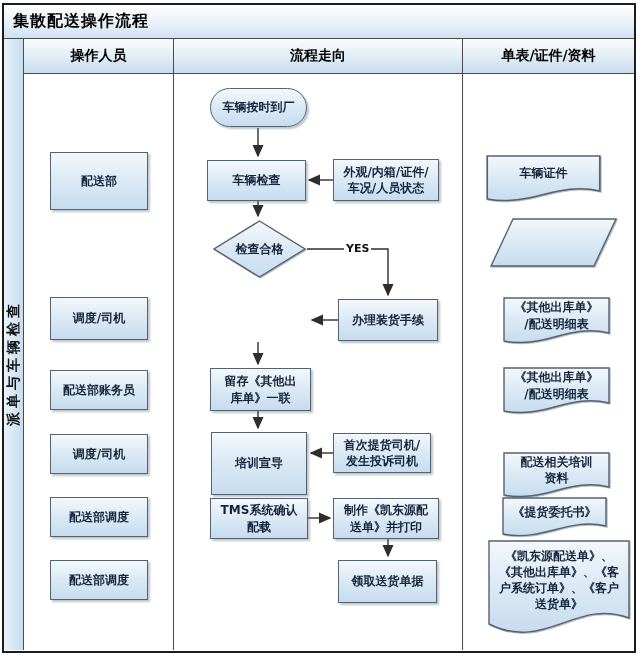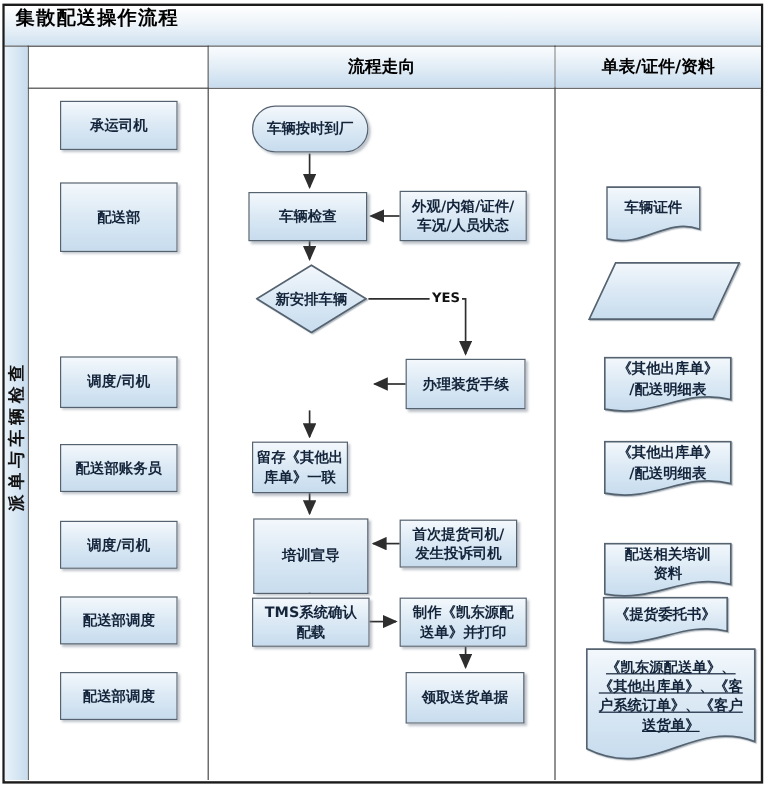--- a/index.html
+++ b/index.html
@@ -2,42 +2,42 @@
 <html><head>
 <meta charset="utf-8">
 <style>
   html,body{margin:0;padding:0;background:#fff;}
   .page{position:relative;width:638px;height:658px;background:#fff;
         font-family:"DejaVu Sans",sans-serif;overflow:hidden;}
   .frame{position:absolute;left:2px;top:3px;width:634px;height:650px;
          border:2px solid #1c1c1c;box-sizing:border-box;}
   .titlebar{position:absolute;left:4px;top:5px;width:630px;height:33px;
          background:linear-gradient(to bottom,#ffffff 0%,#e9f1f8 55%,#cfe1f0 100%);
-         display:flex;align-items:flex-start;}
+         display:flex;align-items:center;}
   .titlebar .t{font-size:16px;font-weight:bold;color:#000;padding-left:9px;letter-spacing:1px;}
   .gline{position:absolute;background:#4a4a4a;}
   .band{position:absolute;left:4px;top:39px;width:19px;height:611px;
         background:linear-gradient(to right,#e9f2f9,#c7dcee);}
   .band span{position:absolute;left:50%;top:53%;transform:translate(-50%,-50%) rotate(-90deg);
         white-space:nowrap;font-size:14px;font-weight:bold;color:#111;letter-spacing:4px;}
   .hdr{position:absolute;top:39px;height:34px;
         background:linear-gradient(to bottom,#fafcfe 0%,#e2edf6 50%,#c8dcee 100%);
         display:flex;align-items:center;justify-content:center;
         font-size:14px;font-weight:bold;color:#000;}
   .box{position:absolute;box-sizing:border-box;border:1.4px solid #55626f;
         background:linear-gradient(to bottom,#f3f8fc 0%,#ddeaf5 45%,#c7dcee 100%);
         display:flex;align-items:center;justify-content:center;
         box-shadow:2px 2px 2px rgba(110,125,140,.45);}
   .stadium{border-radius:20px;}
   .shape{position:absolute;display:flex;align-items:center;justify-content:center;}
   .shape svg{position:absolute;left:0;top:0;width:100%;height:100%;
         filter:drop-shadow(1.5px 1.5px 0.6px rgba(110,125,140,.5));}
   .shape .lbl{position:relative;z-index:1;}
   .doc .lbl{margin-bottom:11px;}
-  .doc-big .lbl{margin-bottom:18px;text-decoration:underline;}
+  .doc-big .lbl{margin-bottom:18px;}
   .lbl{font-size:12px;font-weight:bold;color:#14243a;text-align:center;
         white-space:pre-line;line-height:1.35;}
   .connectors{position:absolute;left:0;top:0;pointer-events:none;}
   .yes{position:absolute;background:#fff;font-size:11px;font-weight:bold;color:#111;
         padding:0 2px;line-height:13px;}
 </style>
 </head>
 <body>
 
 <div class="page">
@@ -61,20 +61,21 @@
   <div class="gline" style="left:4px;top:38px;width:630px;height:1px"></div>
   <div class="gline" style="left:23px;top:73px;width:611px;height:1px"></div>
   <div class="gline" style="left:23px;top:38px;width:1px;height:612px"></div>
   <div class="gline" style="left:173px;top:38px;width:1px;height:612px"></div>
   <div class="gline" style="left:462px;top:38px;width:1px;height:612px"></div>
 
   <div class="band">
     <span>派单与车辆检查</span>
   </div>
 
+  <div class="hdr" style="left:24px;width:149px">操作人员</div>
   <div class="hdr" style="left:174px;width:288px">流程走向</div>
   <div class="hdr" style="left:463px;width:171px">单表/证件/资料</div>
 
   <svg class="connectors" width="638" height="658">
     <defs>
       <marker id="ah" markerWidth="9" markerHeight="8" refX="8" refY="4" orient="auto">
         <path d="M0,0 L9,4 L0,8 Z" fill="#2e2e2e"></path>
       </marker>
     </defs>
     <g stroke="#2e2e2e" stroke-width="1.4" fill="none">
@@ -85,23 +86,20 @@
       <path d="M338,320 L312,320" marker-end="url(#ah)"></path>
       <path d="M258,342 L258,364" marker-end="url(#ah)"></path>
       <path d="M258,411 L258,428" marker-end="url(#ah)"></path>
       <path d="M333,453 L311,453" marker-end="url(#ah)"></path>
       <path d="M258,478 L258,494" marker-end="url(#ah)"></path>
       <path d="M308,518 L330,518" marker-end="url(#ah)"></path>
       <path d="M388,539 L388,556" marker-end="url(#ah)"></path>
     </g>
   </svg>
 
-  <div class="box" style="left:50px;top:84px;width:98px;height:41px">
-      <span class="lbl">承运司机</span>
-    </div>
   <div class="box" style="left:50px;top:152px;width:98px;height:58px">
       <span class="lbl">配送部</span>
     </div>
   <div class="box" style="left:50px;top:297px;width:98px;height:43px">
       <span class="lbl">调度/司机</span>
     </div>
   <div class="box" style="left:50px;top:370px;width:98px;height:40px">
       <span class="lbl">配送部账务员</span>
     </div>
   <div class="box" style="left:50px;top:434px;width:98px;height:40px">
@@ -122,28 +120,28 @@
     </div>
   <div class="box" style="left:333px;top:159px;width:106px;height:42px">
       <span class="lbl">外观/内箱/证件/
 车况/人员状态</span>
     </div>
 
   <div class="shape" style="left:213px;top:220px;width:93px;height:58px">
     <svg viewBox="0 0 93 58" preserveAspectRatio="none">
         <polygon points="46.5,1 92,29 46.5,57 1,29" fill="url(#shapegrad)" stroke="#55626f" stroke-width="1.4"></polygon>
       </svg>
-    <span class="lbl">新安排车辆</span>
-  </div>
-  <div class="yes" style="left:358px;top:242px">YES</div>
+    <span class="lbl">检查合格</span>
+  </div>
+  <div class="yes" style="left:344px;top:242px">YES</div>
 
   <div class="box" style="left:338px;top:299px;width:100px;height:42px">
       <span class="lbl">办理装货手续</span>
     </div>
-  <div class="box" style="left:210px;top:368px;width:80px;height:43px">
+  <div class="box" style="left:210px;top:368px;width:101px;height:43px">
       <span class="lbl">留存《其他出
 库单》一联</span>
     </div>
   <div class="box" style="left:211px;top:432px;width:96px;height:63px">
       <span class="lbl">培训宣导</span>
     </div>
   <div class="box" style="left:210px;top:498px;width:98px;height:41px">
       <span class="lbl">TMS系统确认
 配载</span>
     </div>
@@ -152,21 +150,21 @@
 发生投诉司机</span>
     </div>
   <div class="box" style="left:333px;top:498px;width:106px;height:41px">
       <span class="lbl">制作《凯东源配
 送单》并打印</span>
     </div>
   <div class="box" style="left:338px;top:560px;width:99px;height:43px">
       <span class="lbl">领取送货单据</span>
     </div>
 
-  <div class="shape doc" style="left:505px;top:155px;width:79px;height:48px">
+  <div class="shape doc" style="left:486px;top:155px;width:115px;height:48px">
     <svg viewBox="0 0 95 48" preserveAspectRatio="none">
         <path d="M1,1 H94 V36 C59,26 38,52 1,44 Z" fill="url(#shapegrad)" stroke="#55626f" stroke-width="1.4"></path>
       </svg>
     <span class="lbl">车辆证件</span>
   </div>
 
   <div class="shape" style="left:490px;top:218px;width:127px;height:49px">
     <svg viewBox="0 0 127 49" preserveAspectRatio="none">
         <polygon points="23,1 126,1 104,48 1,48" fill="url(#shapegrad)" stroke="#55626f" stroke-width="1.4"></polygon>
       </svg>

